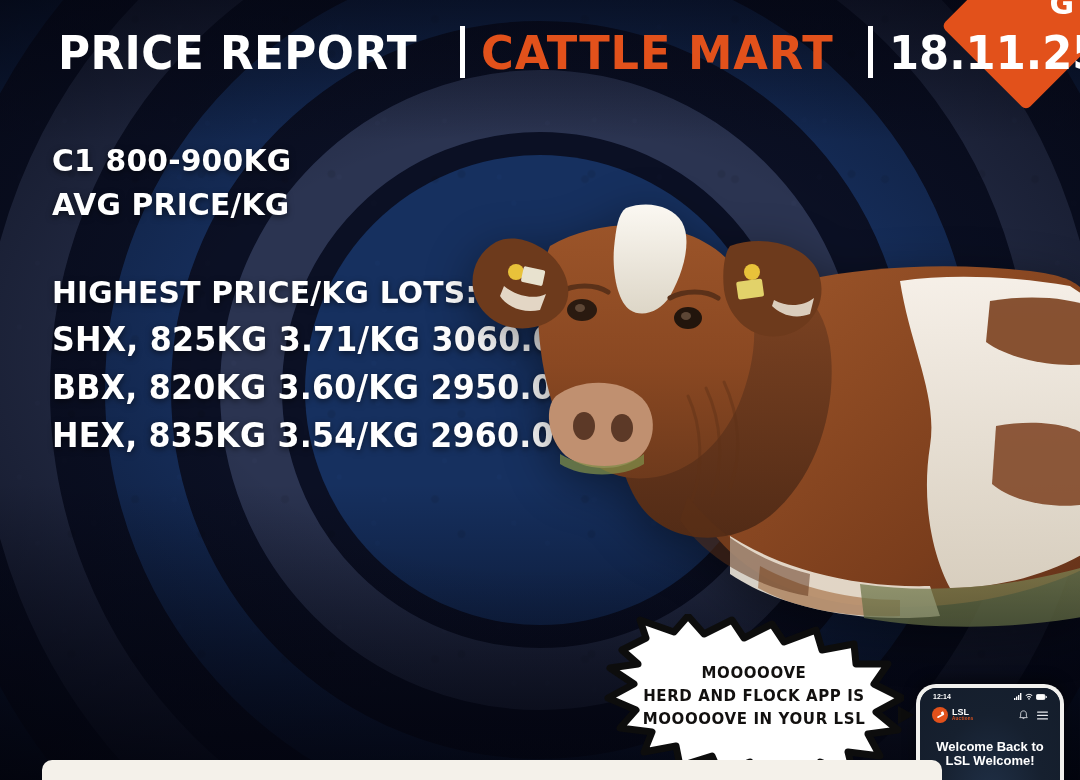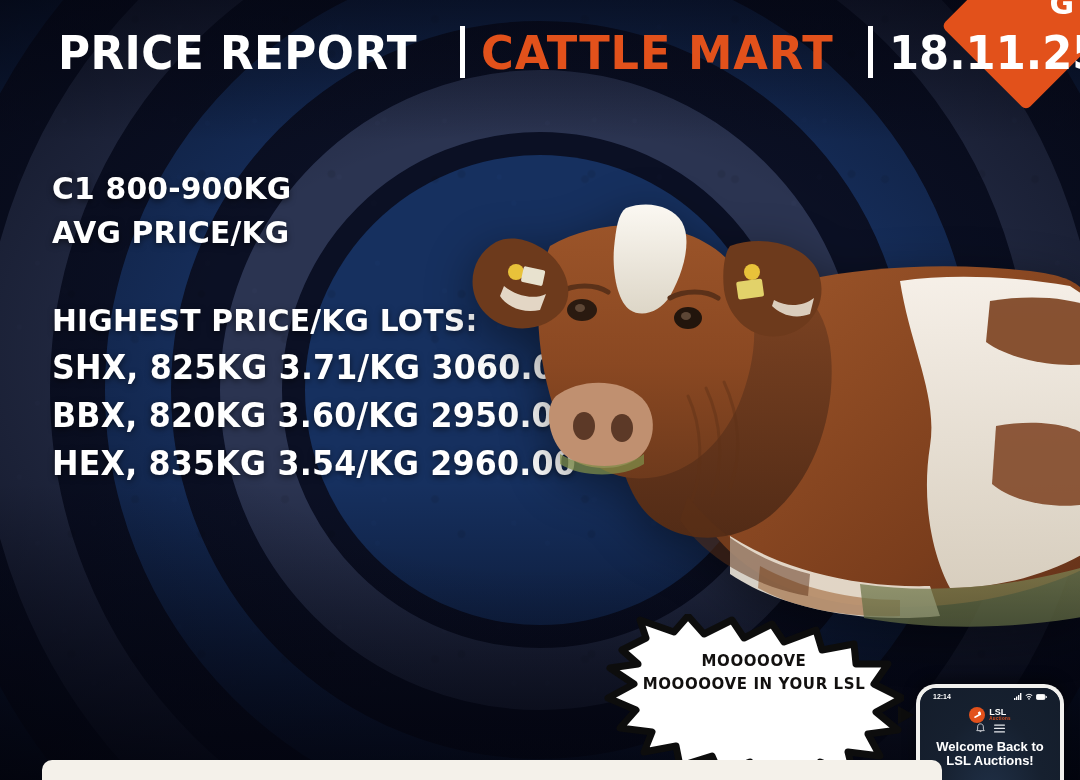--- a/index.html
+++ b/index.html
@@ -95,21 +95,20 @@
     position:absolute; right:6px; top:-14px;
     font-family:"DejaVu Sans", sans-serif;
     font-weight:700; font-size:30px; color:#ffffff;
   }
 
   
   .stats{
     position:absolute; left:52px; top:138px; width:520px;
     font-family:"DejaVu Sans", sans-serif;
     color:#ffffff;
-    margin-top:28px;
   }
   .stat-line{
     font-weight:700; font-size:31px; line-height:44px;
     letter-spacing:.2px; white-space:nowrap;
     text-shadow:0 2px 6px rgba(0,0,0,.55);
     transform:scaleX(.96); transform-origin:left center;
   }
   .stats-gap{ height:42px; }
   .lots-head{
     font-weight:700; font-size:31px; line-height:48px;
@@ -132,21 +131,21 @@
   }
   .cow-svg{ width:100%; height:100%; display:block; }
 
   
   .bubble{
     position:absolute; left:604px; top:614px;
     width:300px; height:166px;
   }
   .bubble svg{ position:absolute; inset:0; width:100%; height:100%; }
   .bubble-text{
-    position:absolute; left:0; top:36px; width:300px;
+    position:absolute; left:0; top:48px; width:300px;
     text-align:center;
     font-family:"DejaVu Sans", sans-serif;
     font-weight:700; font-size:15px; line-height:23px;
     letter-spacing:.6px; color:#12100f;
   }
 
   
   .phone{
     position:absolute; left:916px; top:684px;
     width:148px; height:100px;
@@ -167,21 +166,20 @@
     display:flex; justify-content:space-between; align-items:center;
     padding:0 13px;
     font-family:"Liberation Sans", sans-serif;
     font-size:7px; font-weight:700; color:#ffffff;
   }
   .ph-status-icons{ display:flex; gap:3px; align-items:center; }
   .ph-nav{
     position:absolute; left:0; top:19px; width:100%;
     display:flex; align-items:center; justify-content:space-between;
     padding:0 12px;
-    flex-direction:column;
   }
   .ph-brand{ display:flex; align-items:center; gap:4px; }
   .ph-logo{
     width:16px; height:16px; border-radius:50%;
     background:#e2511b; position:relative;
     display:flex; align-items:center; justify-content:center;
   }
   .ph-logo svg{ width:11px; height:11px; }
   .ph-brand-txt{ line-height:1; }
   .ph-brand-main{
@@ -366,20 +364,21 @@
     <svg viewBox="0 0 300 166" xmlns="http://www.w3.org/2000/svg" aria-hidden="true">
       <path d="M18 36 L42 24 L36 6 L70 18 L84 2 L100 20 L128 6 L140 24 L168 10
                L180 28 L212 16 L218 36 L250 30 L252 50 L284 50 L270 70
                L298 84 L272 98 L294 116 L264 120 L276 142 L244 138 L250 162
                L216 148 L206 166 L186 150 L160 166 L146 148 L116 160 L108 142
                L76 152 L72 132 L40 138 L48 118 L16 114 L32 96 L4 84
                L30 70 L6 54 L34 50 Z" fill="#ffffff" stroke="#0d0d0d" stroke-width="7" stroke-linejoin="round"></path>
     </svg>
     <div class="bubble-text">
       <div>MOOOOOVE</div>
+      <div>HERD AND FLOCK APP IS</div>
       <div>MOOOOOVE IN YOUR LSL</div>
     </div>
   </div>
 
   <div class="phone">
     <div class="phone-screen"></div>
 
     <div class="ph-status">
       <span>12:14</span>
       <span class="ph-status-icons">
@@ -422,21 +421,21 @@
         <svg width="11" height="9" viewBox="0 0 14 11">
           <rect x="0" y="0.4" width="14" height="1.5" rx=".7" fill="#e8eaee"></rect>
           <rect x="0" y="4.7" width="14" height="1.5" rx=".7" fill="#e8eaee"></rect>
           <rect x="0" y="9.0" width="14" height="1.5" rx=".7" fill="#e8eaee"></rect>
         </svg>
       </span>
     </div>
 
     <div class="ph-welcome">
       <div>Welcome Back to</div>
-      <div>LSL Auctions!</div>
+      <div>LSL Welcome!</div>
     </div>
 
     <div class="phone-tab"></div>
   </div>
 
   <div class="bottom-panel"></div>
 
 </div>
 
 </body></html>

